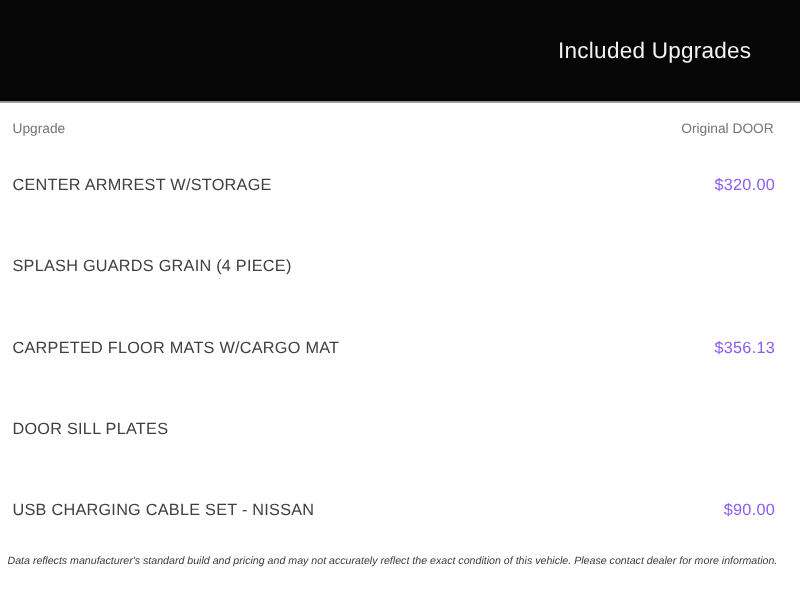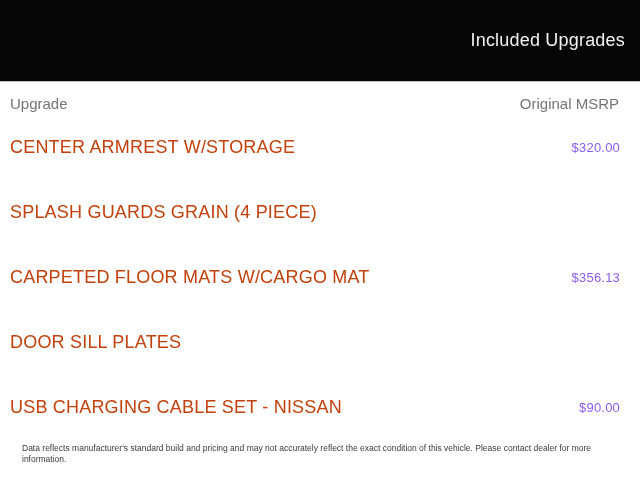--- a/index.html
+++ b/index.html
@@ -16,80 +16,81 @@
     overflow: hidden;
   }
   .banner {
     box-sizing: border-box;
     height: 82px;
     background: #060606;
     border-bottom: 1px solid #bdbdbd;
     display: flex;
     align-items: center;
     justify-content: flex-end;
-    padding-right: 15px;
+    padding-right: 39px;
   }
   .banner-title {
     color: #f2f2f2;
     font-size: 18px;
     font-weight: 400;
     letter-spacing: 0.2px;
   }
   .col-headers {
     display: flex;
     justify-content: space-between;
     align-items: baseline;
     padding: 15px 21px 0 10px;
     color: #757575;
-    font-size: 15px;
+    font-size: 11px;
     line-height: 13px;
   }
   .rows {
     margin-top: 5px;
   }
   .row {
     box-sizing: border-box;
     height: 65px;
     display: flex;
     align-items: center;
     justify-content: space-between;
     padding: 0 20px 0 10px;
     background: #ffffff;
   }
   .row-name {
-    color: #c2410c;
-    font-size: 18px;
+    color: #404040;
+    font-size: 13px;
     letter-spacing: 0.2px;
     text-transform: uppercase;
   }
   .row-price {
     color: #8b5cf6;
     font-size: 13px;
     font-weight: 400;
     letter-spacing: 0.2px;
   }
   .disclaimer {
-    padding: 3px 12px 0 22px;
+    padding: 3px 12px 0 6px;
     color: #3a3a3a;
     font-size: 8.5px;
+    font-style: italic;
     line-height: 11px;
   }
 </style>
 </head>
 <body>
 
 <div class="page">
 
   <div class="banner">
     <span class="banner-title">Included Upgrades</span>
   </div>
 
   <div class="col-headers">
     <span>Upgrade</span>
-    <span>Original MSRP</span>
+    <span>Original DOOR</span>
   </div>
 
   <div class="rows">
 
     <div class="row">
       <span class="row-name">CENTER ARMREST W/STORAGE</span>
       <span class="row-price">$320.00</span>
     </div>
 
     <div class="row">

